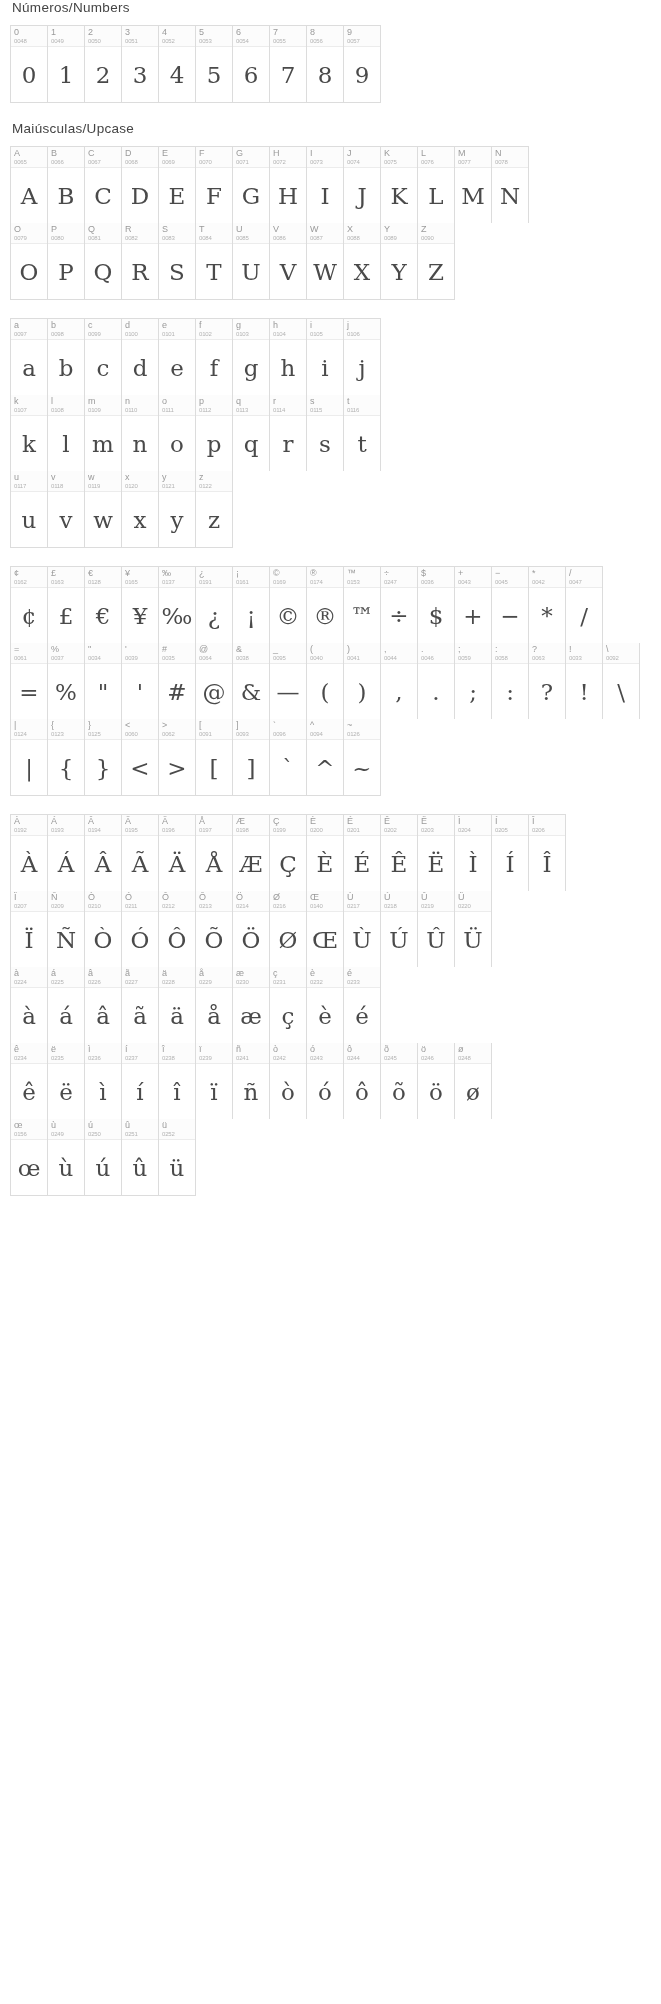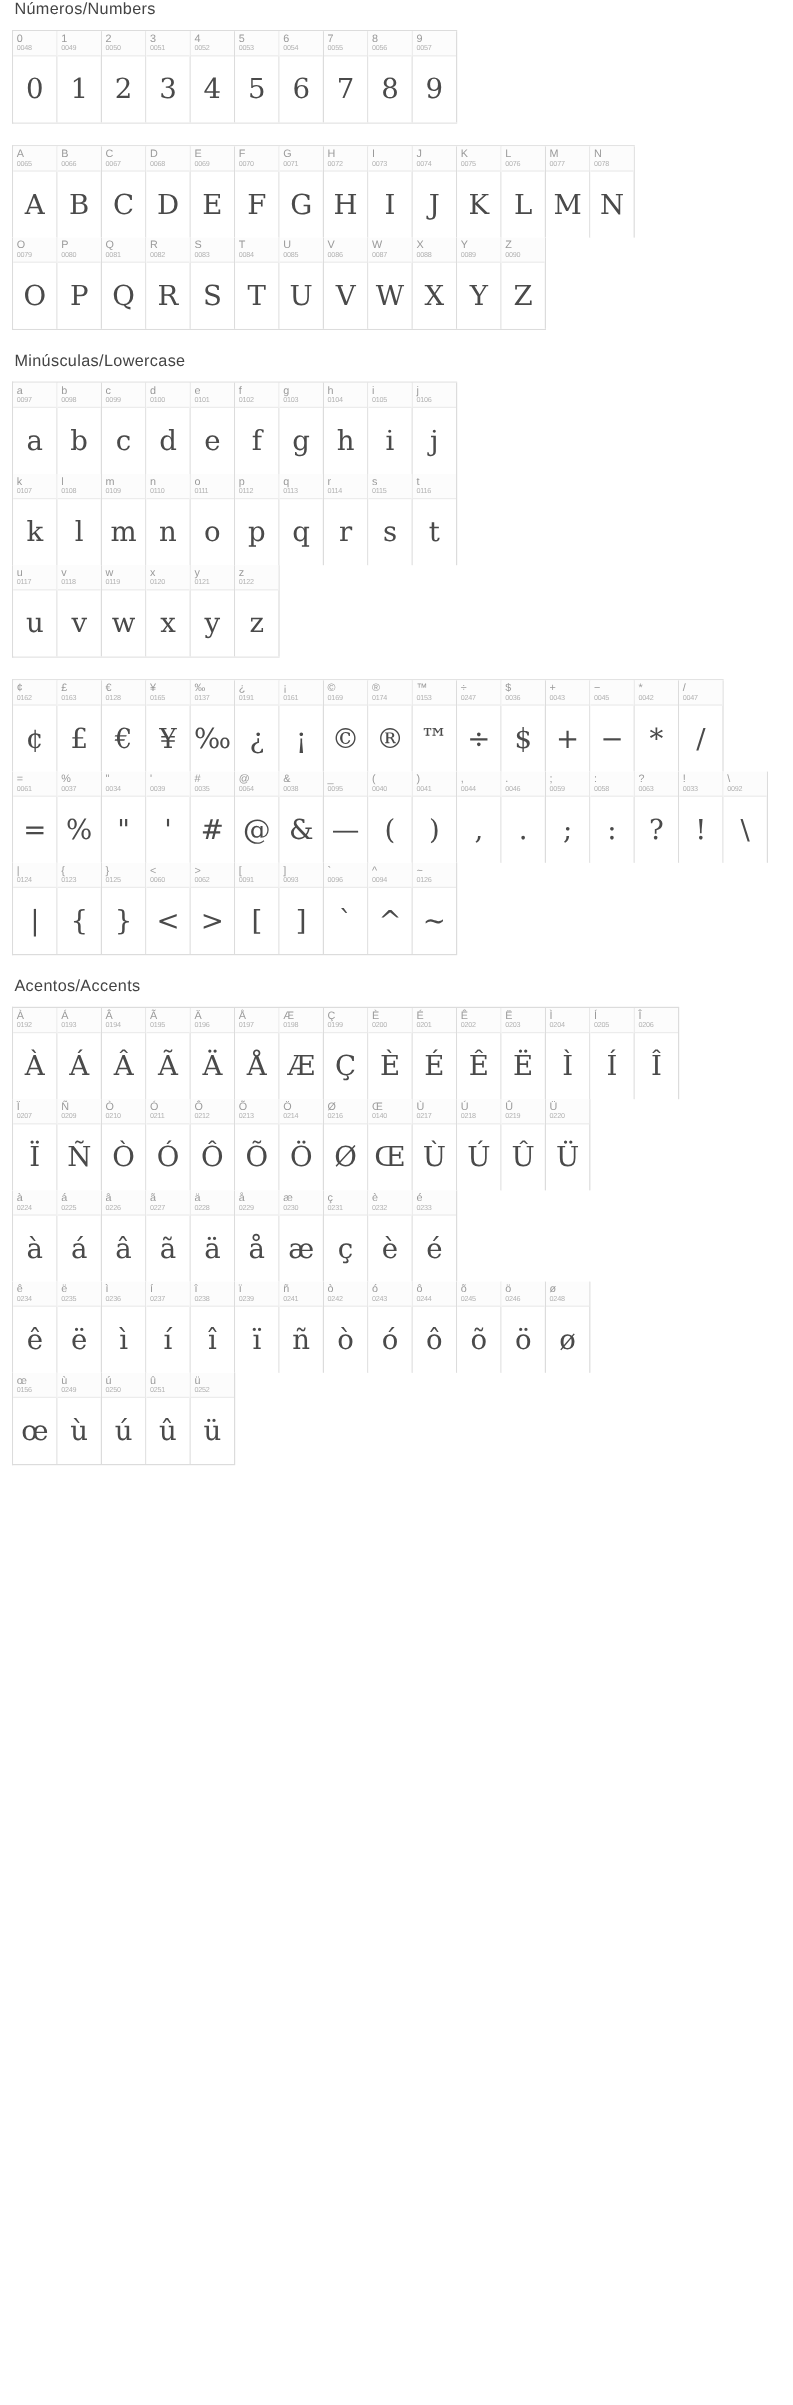--- a/index.html
+++ b/index.html
@@ -155,20 +155,21 @@
             <div class="meta">
               <span class="ch">9</span>
               <span class="code">0057</span>
             </div>
             <div class="glyph">9</div>
           </div>
         </div>
       </div>
     </div>
     <div class="section">
+      <div class="section-title">Maiúsculas/Upcase</div>
       <div class="glyph-rows">
         <div class="glyph-row">
           <div class="cell">
             <div class="meta">
               <span class="ch">A</span>
               <span class="code">0065</span>
             </div>
             <div class="glyph">A</div>
           </div>
           <div class="cell">
@@ -340,530 +341,528 @@
               <span class="code">0089</span>
             </div>
             <div class="glyph">Y</div>
           </div>
           <div class="cell">
             <div class="meta">
               <span class="ch">Z</span>
               <span class="code">0090</span>
             </div>
             <div class="glyph">Z</div>
-          </div>
-        </div>
-      </div>
-    </div>
-    <div class="section">
-      <div class="section-title">Minúsculas/Lowercase</div>
-      <div class="glyph-rows">
-        <div class="glyph-row">
-          <div class="cell">
-            <div class="meta">
-              <span class="ch">a</span>
-              <span class="code">0097</span>
-            </div>
-            <div class="glyph">a</div>
-          </div>
-          <div class="cell">
-            <div class="meta">
-              <span class="ch">b</span>
-              <span class="code">0098</span>
-            </div>
-            <div class="glyph">b</div>
-          </div>
-          <div class="cell">
-            <div class="meta">
-              <span class="ch">c</span>
-              <span class="code">0099</span>
-            </div>
-            <div class="glyph">c</div>
-          </div>
-          <div class="cell">
-            <div class="meta">
-              <span class="ch">d</span>
-              <span class="code">0100</span>
-            </div>
-            <div class="glyph">d</div>
-          </div>
-          <div class="cell">
-            <div class="meta">
-              <span class="ch">e</span>
-              <span class="code">0101</span>
-            </div>
-            <div class="glyph">e</div>
-          </div>
-          <div class="cell">
-            <div class="meta">
-              <span class="ch">f</span>
-              <span class="code">0102</span>
-            </div>
-            <div class="glyph">f</div>
-          </div>
-          <div class="cell">
-            <div class="meta">
-              <span class="ch">g</span>
-              <span class="code">0103</span>
-            </div>
-            <div class="glyph">g</div>
-          </div>
-          <div class="cell">
-            <div class="meta">
-              <span class="ch">h</span>
-              <span class="code">0104</span>
-            </div>
-            <div class="glyph">h</div>
-          </div>
-          <div class="cell">
-            <div class="meta">
-              <span class="ch">i</span>
-              <span class="code">0105</span>
-            </div>
-            <div class="glyph">i</div>
-          </div>
-          <div class="cell">
-            <div class="meta">
-              <span class="ch">j</span>
-              <span class="code">0106</span>
-            </div>
-            <div class="glyph">j</div>
-          </div>
-        </div>
-        <div class="glyph-row">
-          <div class="cell">
-            <div class="meta">
-              <span class="ch">k</span>
-              <span class="code">0107</span>
-            </div>
-            <div class="glyph">k</div>
-          </div>
-          <div class="cell">
-            <div class="meta">
-              <span class="ch">l</span>
-              <span class="code">0108</span>
-            </div>
-            <div class="glyph">l</div>
-          </div>
-          <div class="cell">
-            <div class="meta">
-              <span class="ch">m</span>
-              <span class="code">0109</span>
-            </div>
-            <div class="glyph">m</div>
-          </div>
-          <div class="cell">
-            <div class="meta">
-              <span class="ch">n</span>
-              <span class="code">0110</span>
-            </div>
-            <div class="glyph">n</div>
-          </div>
-          <div class="cell">
-            <div class="meta">
-              <span class="ch">o</span>
-              <span class="code">0111</span>
-            </div>
-            <div class="glyph">o</div>
-          </div>
-          <div class="cell">
-            <div class="meta">
-              <span class="ch">p</span>
-              <span class="code">0112</span>
-            </div>
-            <div class="glyph">p</div>
-          </div>
-          <div class="cell">
-            <div class="meta">
-              <span class="ch">q</span>
-              <span class="code">0113</span>
-            </div>
-            <div class="glyph">q</div>
-          </div>
-          <div class="cell">
-            <div class="meta">
-              <span class="ch">r</span>
-              <span class="code">0114</span>
-            </div>
-            <div class="glyph">r</div>
-          </div>
-          <div class="cell">
-            <div class="meta">
-              <span class="ch">s</span>
-              <span class="code">0115</span>
-            </div>
-            <div class="glyph">s</div>
-          </div>
-          <div class="cell">
-            <div class="meta">
-              <span class="ch">t</span>
-              <span class="code">0116</span>
-            </div>
-            <div class="glyph">t</div>
-          </div>
-        </div>
-        <div class="glyph-row">
-          <div class="cell">
-            <div class="meta">
-              <span class="ch">u</span>
-              <span class="code">0117</span>
-            </div>
-            <div class="glyph">u</div>
-          </div>
-          <div class="cell">
-            <div class="meta">
-              <span class="ch">v</span>
-              <span class="code">0118</span>
-            </div>
-            <div class="glyph">v</div>
-          </div>
-          <div class="cell">
-            <div class="meta">
-              <span class="ch">w</span>
-              <span class="code">0119</span>
-            </div>
-            <div class="glyph">w</div>
-          </div>
-          <div class="cell">
-            <div class="meta">
-              <span class="ch">x</span>
-              <span class="code">0120</span>
-            </div>
-            <div class="glyph">x</div>
-          </div>
-          <div class="cell">
-            <div class="meta">
-              <span class="ch">y</span>
-              <span class="code">0121</span>
-            </div>
-            <div class="glyph">y</div>
-          </div>
-          <div class="cell">
-            <div class="meta">
-              <span class="ch">z</span>
-              <span class="code">0122</span>
-            </div>
-            <div class="glyph">z</div>
           </div>
         </div>
       </div>
     </div>
     <div class="section">
       <div class="glyph-rows">
         <div class="glyph-row">
           <div class="cell">
             <div class="meta">
-              <span class="ch">¢</span>
-              <span class="code">0162</span>
-            </div>
-            <div class="glyph">¢</div>
-          </div>
-          <div class="cell">
-            <div class="meta">
-              <span class="ch">£</span>
-              <span class="code">0163</span>
-            </div>
-            <div class="glyph">£</div>
-          </div>
-          <div class="cell">
-            <div class="meta">
-              <span class="ch">€</span>
-              <span class="code">0128</span>
-            </div>
-            <div class="glyph">€</div>
-          </div>
-          <div class="cell">
-            <div class="meta">
-              <span class="ch">¥</span>
-              <span class="code">0165</span>
-            </div>
-            <div class="glyph">¥</div>
-          </div>
-          <div class="cell">
-            <div class="meta">
-              <span class="ch">‰</span>
-              <span class="code">0137</span>
-            </div>
-            <div class="glyph">‰</div>
-          </div>
-          <div class="cell">
-            <div class="meta">
-              <span class="ch">¿</span>
-              <span class="code">0191</span>
-            </div>
-            <div class="glyph">¿</div>
-          </div>
-          <div class="cell">
-            <div class="meta">
-              <span class="ch">¡</span>
-              <span class="code">0161</span>
-            </div>
-            <div class="glyph">¡</div>
-          </div>
-          <div class="cell">
-            <div class="meta">
-              <span class="ch">©</span>
-              <span class="code">0169</span>
-            </div>
-            <div class="glyph">©</div>
-          </div>
-          <div class="cell">
-            <div class="meta">
-              <span class="ch">®</span>
-              <span class="code">0174</span>
-            </div>
-            <div class="glyph">®</div>
-          </div>
-          <div class="cell">
-            <div class="meta">
-              <span class="ch">™</span>
-              <span class="code">0153</span>
-            </div>
-            <div class="glyph">™</div>
-          </div>
-          <div class="cell">
-            <div class="meta">
-              <span class="ch">÷</span>
-              <span class="code">0247</span>
-            </div>
-            <div class="glyph">÷</div>
-          </div>
-          <div class="cell">
-            <div class="meta">
-              <span class="ch">$</span>
-              <span class="code">0036</span>
-            </div>
-            <div class="glyph">$</div>
-          </div>
-          <div class="cell">
-            <div class="meta">
-              <span class="ch">+</span>
-              <span class="code">0043</span>
-            </div>
-            <div class="glyph">+</div>
-          </div>
-          <div class="cell">
-            <div class="meta">
-              <span class="ch">−</span>
-              <span class="code">0045</span>
-            </div>
-            <div class="glyph">−</div>
-          </div>
-          <div class="cell">
-            <div class="meta">
-              <span class="ch">*</span>
-              <span class="code">0042</span>
-            </div>
-            <div class="glyph">*</div>
-          </div>
-          <div class="cell">
-            <div class="meta">
-              <span class="ch">/</span>
-              <span class="code">0047</span>
-            </div>
-            <div class="glyph">/</div>
-          </div>
-        </div>
-        <div class="glyph-row">
-          <div class="cell">
-            <div class="meta">
-              <span class="ch">=</span>
-              <span class="code">0061</span>
-            </div>
-            <div class="glyph">=</div>
-          </div>
-          <div class="cell">
-            <div class="meta">
-              <span class="ch">%</span>
-              <span class="code">0037</span>
-            </div>
-            <div class="glyph">%</div>
-          </div>
-          <div class="cell">
-            <div class="meta">
-              <span class="ch">"</span>
-              <span class="code">0034</span>
-            </div>
-            <div class="glyph">"</div>
-          </div>
-          <div class="cell">
-            <div class="meta">
-              <span class="ch">'</span>
-              <span class="code">0039</span>
-            </div>
-            <div class="glyph">'</div>
-          </div>
-          <div class="cell">
-            <div class="meta">
-              <span class="ch">#</span>
-              <span class="code">0035</span>
-            </div>
-            <div class="glyph">#</div>
-          </div>
-          <div class="cell">
-            <div class="meta">
-              <span class="ch">@</span>
-              <span class="code">0064</span>
-            </div>
-            <div class="glyph">@</div>
-          </div>
-          <div class="cell">
-            <div class="meta">
-              <span class="ch">&amp;</span>
-              <span class="code">0038</span>
-            </div>
-            <div class="glyph">&amp;</div>
-          </div>
-          <div class="cell">
-            <div class="meta">
-              <span class="ch">_</span>
-              <span class="code">0095</span>
-            </div>
-            <div class="glyph">—</div>
-          </div>
-          <div class="cell">
-            <div class="meta">
-              <span class="ch">(</span>
-              <span class="code">0040</span>
-            </div>
-            <div class="glyph">(</div>
-          </div>
-          <div class="cell">
-            <div class="meta">
-              <span class="ch">)</span>
-              <span class="code">0041</span>
-            </div>
-            <div class="glyph">)</div>
-          </div>
-          <div class="cell">
-            <div class="meta">
-              <span class="ch">,</span>
-              <span class="code">0044</span>
-            </div>
-            <div class="glyph">,</div>
-          </div>
-          <div class="cell">
-            <div class="meta">
-              <span class="ch">.</span>
-              <span class="code">0046</span>
-            </div>
-            <div class="glyph">.</div>
-          </div>
-          <div class="cell">
-            <div class="meta">
-              <span class="ch">;</span>
-              <span class="code">0059</span>
-            </div>
-            <div class="glyph">;</div>
-          </div>
-          <div class="cell">
-            <div class="meta">
-              <span class="ch">:</span>
-              <span class="code">0058</span>
-            </div>
-            <div class="glyph">:</div>
-          </div>
-          <div class="cell">
-            <div class="meta">
-              <span class="ch">?</span>
-              <span class="code">0063</span>
-            </div>
-            <div class="glyph">?</div>
-          </div>
-          <div class="cell">
-            <div class="meta">
-              <span class="ch">!</span>
-              <span class="code">0033</span>
-            </div>
-            <div class="glyph">!</div>
-          </div>
-          <div class="cell">
-            <div class="meta">
-              <span class="ch">\</span>
-              <span class="code">0092</span>
-            </div>
-            <div class="glyph">\</div>
-          </div>
-        </div>
-        <div class="glyph-row">
-          <div class="cell">
-            <div class="meta">
-              <span class="ch">|</span>
-              <span class="code">0124</span>
-            </div>
-            <div class="glyph">|</div>
-          </div>
-          <div class="cell">
-            <div class="meta">
-              <span class="ch">{</span>
-              <span class="code">0123</span>
-            </div>
-            <div class="glyph">{</div>
-          </div>
-          <div class="cell">
-            <div class="meta">
-              <span class="ch">}</span>
-              <span class="code">0125</span>
-            </div>
-            <div class="glyph">}</div>
-          </div>
-          <div class="cell">
-            <div class="meta">
-              <span class="ch">&lt;</span>
-              <span class="code">0060</span>
-            </div>
-            <div class="glyph">&lt;</div>
-          </div>
-          <div class="cell">
-            <div class="meta">
-              <span class="ch">&gt;</span>
-              <span class="code">0062</span>
-            </div>
-            <div class="glyph">&gt;</div>
-          </div>
-          <div class="cell">
-            <div class="meta">
-              <span class="ch">[</span>
-              <span class="code">0091</span>
-            </div>
-            <div class="glyph">[</div>
-          </div>
-          <div class="cell">
-            <div class="meta">
-              <span class="ch">]</span>
-              <span class="code">0093</span>
-            </div>
-            <div class="glyph">]</div>
-          </div>
-          <div class="cell">
-            <div class="meta">
-              <span class="ch">`</span>
-              <span class="code">0096</span>
-            </div>
-            <div class="glyph">`</div>
-          </div>
-          <div class="cell">
-            <div class="meta">
-              <span class="ch">^</span>
-              <span class="code">0094</span>
-            </div>
-            <div class="glyph">^</div>
-          </div>
-          <div class="cell">
-            <div class="meta">
-              <span class="ch">~</span>
-              <span class="code">0126</span>
-            </div>
-            <div class="glyph">~</div>
+              <span class="ch">a</span>
+              <span class="code">0097</span>
+            </div>
+            <div class="glyph">a</div>
+          </div>
+          <div class="cell">
+            <div class="meta">
+              <span class="ch">b</span>
+              <span class="code">0098</span>
+            </div>
+            <div class="glyph">b</div>
+          </div>
+          <div class="cell">
+            <div class="meta">
+              <span class="ch">c</span>
+              <span class="code">0099</span>
+            </div>
+            <div class="glyph">c</div>
+          </div>
+          <div class="cell">
+            <div class="meta">
+              <span class="ch">d</span>
+              <span class="code">0100</span>
+            </div>
+            <div class="glyph">d</div>
+          </div>
+          <div class="cell">
+            <div class="meta">
+              <span class="ch">e</span>
+              <span class="code">0101</span>
+            </div>
+            <div class="glyph">e</div>
+          </div>
+          <div class="cell">
+            <div class="meta">
+              <span class="ch">f</span>
+              <span class="code">0102</span>
+            </div>
+            <div class="glyph">f</div>
+          </div>
+          <div class="cell">
+            <div class="meta">
+              <span class="ch">g</span>
+              <span class="code">0103</span>
+            </div>
+            <div class="glyph">g</div>
+          </div>
+          <div class="cell">
+            <div class="meta">
+              <span class="ch">h</span>
+              <span class="code">0104</span>
+            </div>
+            <div class="glyph">h</div>
+          </div>
+          <div class="cell">
+            <div class="meta">
+              <span class="ch">i</span>
+              <span class="code">0105</span>
+            </div>
+            <div class="glyph">i</div>
+          </div>
+          <div class="cell">
+            <div class="meta">
+              <span class="ch">j</span>
+              <span class="code">0106</span>
+            </div>
+            <div class="glyph">j</div>
+          </div>
+        </div>
+        <div class="glyph-row">
+          <div class="cell">
+            <div class="meta">
+              <span class="ch">k</span>
+              <span class="code">0107</span>
+            </div>
+            <div class="glyph">k</div>
+          </div>
+          <div class="cell">
+            <div class="meta">
+              <span class="ch">l</span>
+              <span class="code">0108</span>
+            </div>
+            <div class="glyph">l</div>
+          </div>
+          <div class="cell">
+            <div class="meta">
+              <span class="ch">m</span>
+              <span class="code">0109</span>
+            </div>
+            <div class="glyph">m</div>
+          </div>
+          <div class="cell">
+            <div class="meta">
+              <span class="ch">n</span>
+              <span class="code">0110</span>
+            </div>
+            <div class="glyph">n</div>
+          </div>
+          <div class="cell">
+            <div class="meta">
+              <span class="ch">o</span>
+              <span class="code">0111</span>
+            </div>
+            <div class="glyph">o</div>
+          </div>
+          <div class="cell">
+            <div class="meta">
+              <span class="ch">p</span>
+              <span class="code">0112</span>
+            </div>
+            <div class="glyph">p</div>
+          </div>
+          <div class="cell">
+            <div class="meta">
+              <span class="ch">q</span>
+              <span class="code">0113</span>
+            </div>
+            <div class="glyph">q</div>
+          </div>
+          <div class="cell">
+            <div class="meta">
+              <span class="ch">r</span>
+              <span class="code">0114</span>
+            </div>
+            <div class="glyph">r</div>
+          </div>
+          <div class="cell">
+            <div class="meta">
+              <span class="ch">s</span>
+              <span class="code">0115</span>
+            </div>
+            <div class="glyph">s</div>
+          </div>
+          <div class="cell">
+            <div class="meta">
+              <span class="ch">t</span>
+              <span class="code">0116</span>
+            </div>
+            <div class="glyph">t</div>
+          </div>
+        </div>
+        <div class="glyph-row">
+          <div class="cell">
+            <div class="meta">
+              <span class="ch">u</span>
+              <span class="code">0117</span>
+            </div>
+            <div class="glyph">u</div>
+          </div>
+          <div class="cell">
+            <div class="meta">
+              <span class="ch">v</span>
+              <span class="code">0118</span>
+            </div>
+            <div class="glyph">v</div>
+          </div>
+          <div class="cell">
+            <div class="meta">
+              <span class="ch">w</span>
+              <span class="code">0119</span>
+            </div>
+            <div class="glyph">w</div>
+          </div>
+          <div class="cell">
+            <div class="meta">
+              <span class="ch">x</span>
+              <span class="code">0120</span>
+            </div>
+            <div class="glyph">x</div>
+          </div>
+          <div class="cell">
+            <div class="meta">
+              <span class="ch">y</span>
+              <span class="code">0121</span>
+            </div>
+            <div class="glyph">y</div>
+          </div>
+          <div class="cell">
+            <div class="meta">
+              <span class="ch">z</span>
+              <span class="code">0122</span>
+            </div>
+            <div class="glyph">z</div>
           </div>
         </div>
       </div>
     </div>
     <div class="section">
-      <div class="section-title">Acentos/Accents</div>
+      <div class="glyph-rows">
+        <div class="glyph-row">
+          <div class="cell">
+            <div class="meta">
+              <span class="ch">¢</span>
+              <span class="code">0162</span>
+            </div>
+            <div class="glyph">¢</div>
+          </div>
+          <div class="cell">
+            <div class="meta">
+              <span class="ch">£</span>
+              <span class="code">0163</span>
+            </div>
+            <div class="glyph">£</div>
+          </div>
+          <div class="cell">
+            <div class="meta">
+              <span class="ch">€</span>
+              <span class="code">0128</span>
+            </div>
+            <div class="glyph">€</div>
+          </div>
+          <div class="cell">
+            <div class="meta">
+              <span class="ch">¥</span>
+              <span class="code">0165</span>
+            </div>
+            <div class="glyph">¥</div>
+          </div>
+          <div class="cell">
+            <div class="meta">
+              <span class="ch">‰</span>
+              <span class="code">0137</span>
+            </div>
+            <div class="glyph">‰</div>
+          </div>
+          <div class="cell">
+            <div class="meta">
+              <span class="ch">¿</span>
+              <span class="code">0191</span>
+            </div>
+            <div class="glyph">¿</div>
+          </div>
+          <div class="cell">
+            <div class="meta">
+              <span class="ch">¡</span>
+              <span class="code">0161</span>
+            </div>
+            <div class="glyph">¡</div>
+          </div>
+          <div class="cell">
+            <div class="meta">
+              <span class="ch">©</span>
+              <span class="code">0169</span>
+            </div>
+            <div class="glyph">©</div>
+          </div>
+          <div class="cell">
+            <div class="meta">
+              <span class="ch">®</span>
+              <span class="code">0174</span>
+            </div>
+            <div class="glyph">®</div>
+          </div>
+          <div class="cell">
+            <div class="meta">
+              <span class="ch">™</span>
+              <span class="code">0153</span>
+            </div>
+            <div class="glyph">™</div>
+          </div>
+          <div class="cell">
+            <div class="meta">
+              <span class="ch">÷</span>
+              <span class="code">0247</span>
+            </div>
+            <div class="glyph">÷</div>
+          </div>
+          <div class="cell">
+            <div class="meta">
+              <span class="ch">$</span>
+              <span class="code">0036</span>
+            </div>
+            <div class="glyph">$</div>
+          </div>
+          <div class="cell">
+            <div class="meta">
+              <span class="ch">+</span>
+              <span class="code">0043</span>
+            </div>
+            <div class="glyph">+</div>
+          </div>
+          <div class="cell">
+            <div class="meta">
+              <span class="ch">−</span>
+              <span class="code">0045</span>
+            </div>
+            <div class="glyph">−</div>
+          </div>
+          <div class="cell">
+            <div class="meta">
+              <span class="ch">*</span>
+              <span class="code">0042</span>
+            </div>
+            <div class="glyph">*</div>
+          </div>
+          <div class="cell">
+            <div class="meta">
+              <span class="ch">/</span>
+              <span class="code">0047</span>
+            </div>
+            <div class="glyph">/</div>
+          </div>
+        </div>
+        <div class="glyph-row">
+          <div class="cell">
+            <div class="meta">
+              <span class="ch">=</span>
+              <span class="code">0061</span>
+            </div>
+            <div class="glyph">=</div>
+          </div>
+          <div class="cell">
+            <div class="meta">
+              <span class="ch">%</span>
+              <span class="code">0037</span>
+            </div>
+            <div class="glyph">%</div>
+          </div>
+          <div class="cell">
+            <div class="meta">
+              <span class="ch">"</span>
+              <span class="code">0034</span>
+            </div>
+            <div class="glyph">"</div>
+          </div>
+          <div class="cell">
+            <div class="meta">
+              <span class="ch">'</span>
+              <span class="code">0039</span>
+            </div>
+            <div class="glyph">'</div>
+          </div>
+          <div class="cell">
+            <div class="meta">
+              <span class="ch">#</span>
+              <span class="code">0035</span>
+            </div>
+            <div class="glyph">#</div>
+          </div>
+          <div class="cell">
+            <div class="meta">
+              <span class="ch">@</span>
+              <span class="code">0064</span>
+            </div>
+            <div class="glyph">@</div>
+          </div>
+          <div class="cell">
+            <div class="meta">
+              <span class="ch">&amp;</span>
+              <span class="code">0038</span>
+            </div>
+            <div class="glyph">&amp;</div>
+          </div>
+          <div class="cell">
+            <div class="meta">
+              <span class="ch">_</span>
+              <span class="code">0095</span>
+            </div>
+            <div class="glyph">—</div>
+          </div>
+          <div class="cell">
+            <div class="meta">
+              <span class="ch">(</span>
+              <span class="code">0040</span>
+            </div>
+            <div class="glyph">(</div>
+          </div>
+          <div class="cell">
+            <div class="meta">
+              <span class="ch">)</span>
+              <span class="code">0041</span>
+            </div>
+            <div class="glyph">)</div>
+          </div>
+          <div class="cell">
+            <div class="meta">
+              <span class="ch">,</span>
+              <span class="code">0044</span>
+            </div>
+            <div class="glyph">,</div>
+          </div>
+          <div class="cell">
+            <div class="meta">
+              <span class="ch">.</span>
+              <span class="code">0046</span>
+            </div>
+            <div class="glyph">.</div>
+          </div>
+          <div class="cell">
+            <div class="meta">
+              <span class="ch">;</span>
+              <span class="code">0059</span>
+            </div>
+            <div class="glyph">;</div>
+          </div>
+          <div class="cell">
+            <div class="meta">
+              <span class="ch">:</span>
+              <span class="code">0058</span>
+            </div>
+            <div class="glyph">:</div>
+          </div>
+          <div class="cell">
+            <div class="meta">
+              <span class="ch">?</span>
+              <span class="code">0063</span>
+            </div>
+            <div class="glyph">?</div>
+          </div>
+          <div class="cell">
+            <div class="meta">
+              <span class="ch">!</span>
+              <span class="code">0033</span>
+            </div>
+            <div class="glyph">!</div>
+          </div>
+          <div class="cell">
+            <div class="meta">
+              <span class="ch">\</span>
+              <span class="code">0092</span>
+            </div>
+            <div class="glyph">\</div>
+          </div>
+        </div>
+        <div class="glyph-row">
+          <div class="cell">
+            <div class="meta">
+              <span class="ch">|</span>
+              <span class="code">0124</span>
+            </div>
+            <div class="glyph">|</div>
+          </div>
+          <div class="cell">
+            <div class="meta">
+              <span class="ch">{</span>
+              <span class="code">0123</span>
+            </div>
+            <div class="glyph">{</div>
+          </div>
+          <div class="cell">
+            <div class="meta">
+              <span class="ch">}</span>
+              <span class="code">0125</span>
+            </div>
+            <div class="glyph">}</div>
+          </div>
+          <div class="cell">
+            <div class="meta">
+              <span class="ch">&lt;</span>
+              <span class="code">0060</span>
+            </div>
+            <div class="glyph">&lt;</div>
+          </div>
+          <div class="cell">
+            <div class="meta">
+              <span class="ch">&gt;</span>
+              <span class="code">0062</span>
+            </div>
+            <div class="glyph">&gt;</div>
+          </div>
+          <div class="cell">
+            <div class="meta">
+              <span class="ch">[</span>
+              <span class="code">0091</span>
+            </div>
+            <div class="glyph">[</div>
+          </div>
+          <div class="cell">
+            <div class="meta">
+              <span class="ch">]</span>
+              <span class="code">0093</span>
+            </div>
+            <div class="glyph">]</div>
+          </div>
+          <div class="cell">
+            <div class="meta">
+              <span class="ch">`</span>
+              <span class="code">0096</span>
+            </div>
+            <div class="glyph">`</div>
+          </div>
+          <div class="cell">
+            <div class="meta">
+              <span class="ch">^</span>
+              <span class="code">0094</span>
+            </div>
+            <div class="glyph">^</div>
+          </div>
+          <div class="cell">
+            <div class="meta">
+              <span class="ch">~</span>
+              <span class="code">0126</span>
+            </div>
+            <div class="glyph">~</div>
+          </div>
+        </div>
+      </div>
+    </div>
+    <div class="section">
       <div class="glyph-rows">
         <div class="glyph-row">
           <div class="cell">
             <div class="meta">
               <span class="ch">À</span>
               <span class="code">0192</span>
             </div>
             <div class="glyph">À</div>
           </div>
           <div class="cell">

